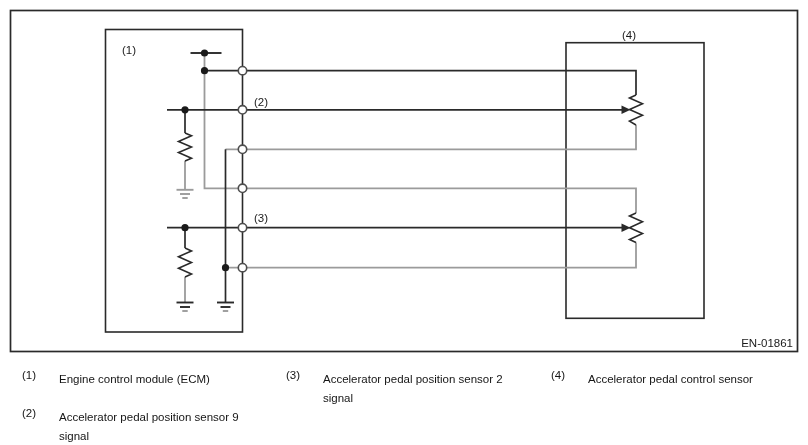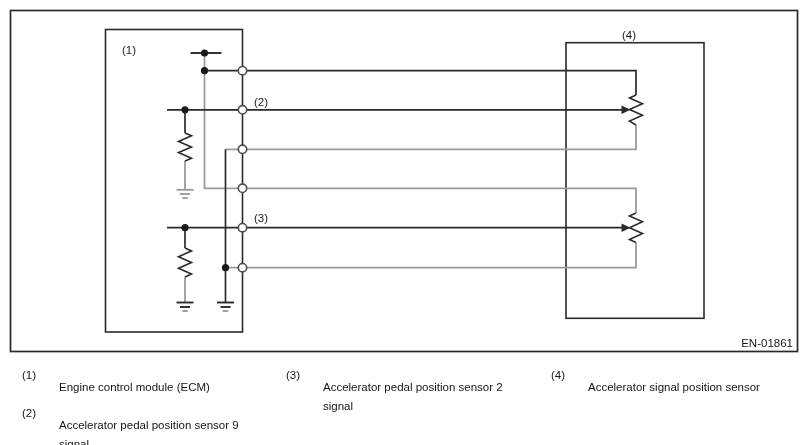--- a/index.html
+++ b/index.html
@@ -6,21 +6,21 @@
   #stage{
     position:relative;width:808px;height:445px;background:#ffffff;
     font-family:"Liberation Sans",sans-serif;color:#1a1a1a;overflow:hidden;
   }
   #diagram-svg{position:absolute;left:0;top:0;}
   .svg-label{
     font-family:"Liberation Sans",sans-serif;font-size:11.5px;fill:#1a1a1a;
   }
   .legend-item{position:absolute;font-size:11.5px;line-height:19px;color:#151515;}
   .legend-num{position:absolute;left:0;top:0;}
-  .legend-text{position:absolute;left:37px;top:12px;width:212px;}
+  .legend-text{position:absolute;left:37px;top:4px;width:212px;}
 </style>
 </head>
 <body>
 
 <div id="stage">
 
   <svg id="diagram-svg" width="808" height="358" viewBox="0 0 808 358">
 
     <rect x="10.5" y="10.5" width="787" height="341" fill="none" stroke="#2a2a2a" stroke-width="1.7"></rect>
     <rect x="105.5" y="29.5" width="137" height="302.5" fill="none" stroke="#2a2a2a" stroke-width="1.6"></rect>
@@ -103,16 +103,16 @@
   <div class="legend-item" style="left:22px;top:404px;">
     <span class="legend-num">(2)</span>
     <div class="legend-text" style="width:202px;">Accelerator pedal position sensor 9 signal</div>
   </div>
   <div class="legend-item" style="left:286px;top:366px;">
     <span class="legend-num">(3)</span>
     <div class="legend-text" style="width:202px;">Accelerator pedal position sensor 2 signal</div>
   </div>
   <div class="legend-item" style="left:551px;top:366px;">
     <span class="legend-num">(4)</span>
-    <div class="legend-text" style="width:212px;">Accelerator signal position sensor</div>
+    <div class="legend-text" style="width:212px;">Accelerator pedal control sensor</div>
   </div>
 
 </div>
 
 </body></html>

